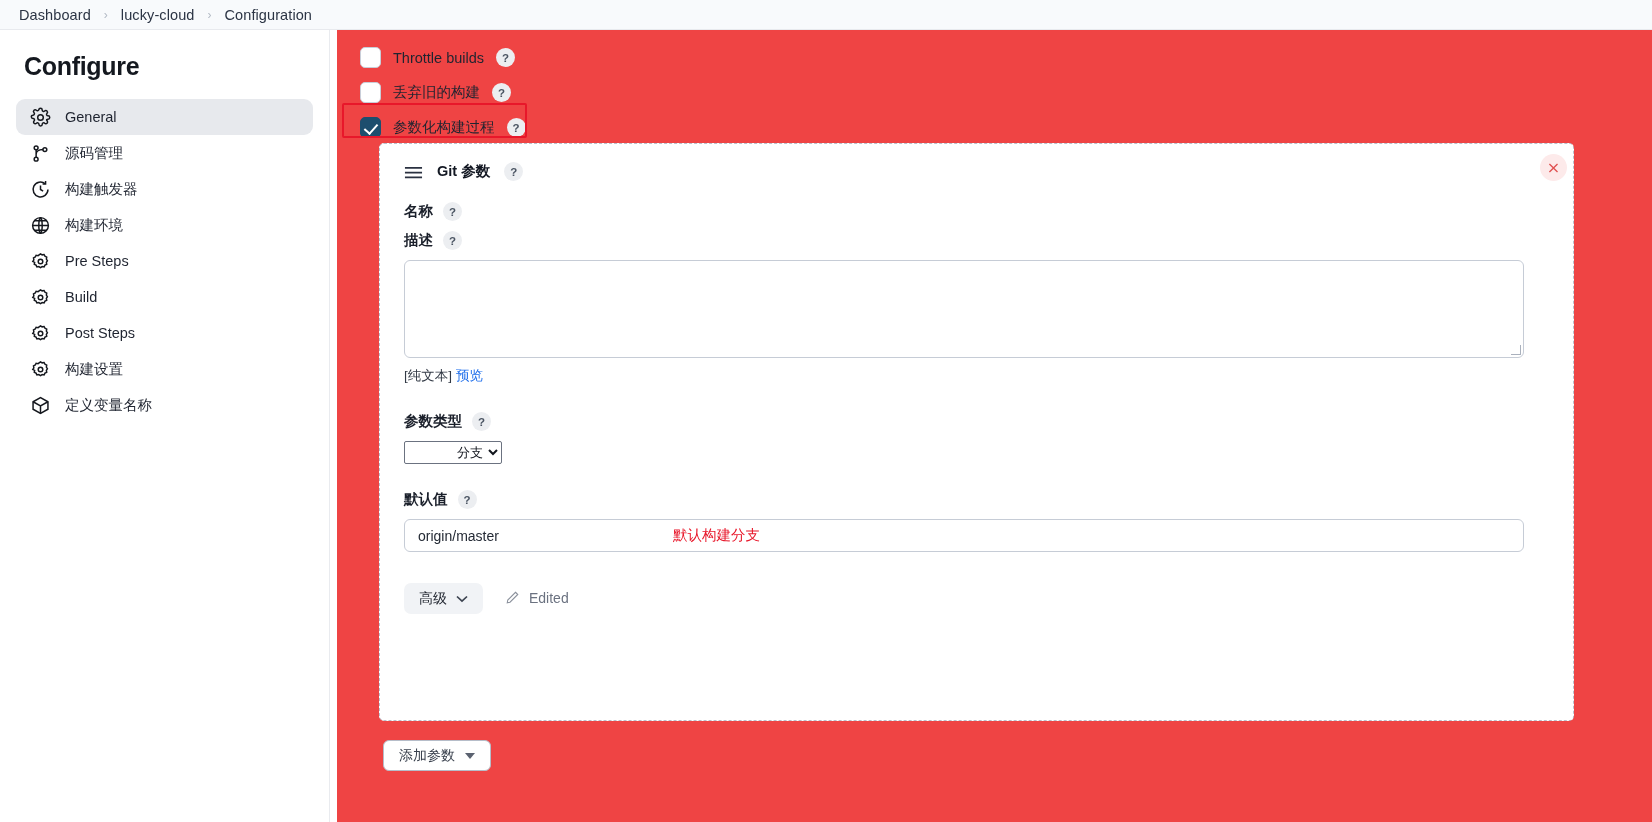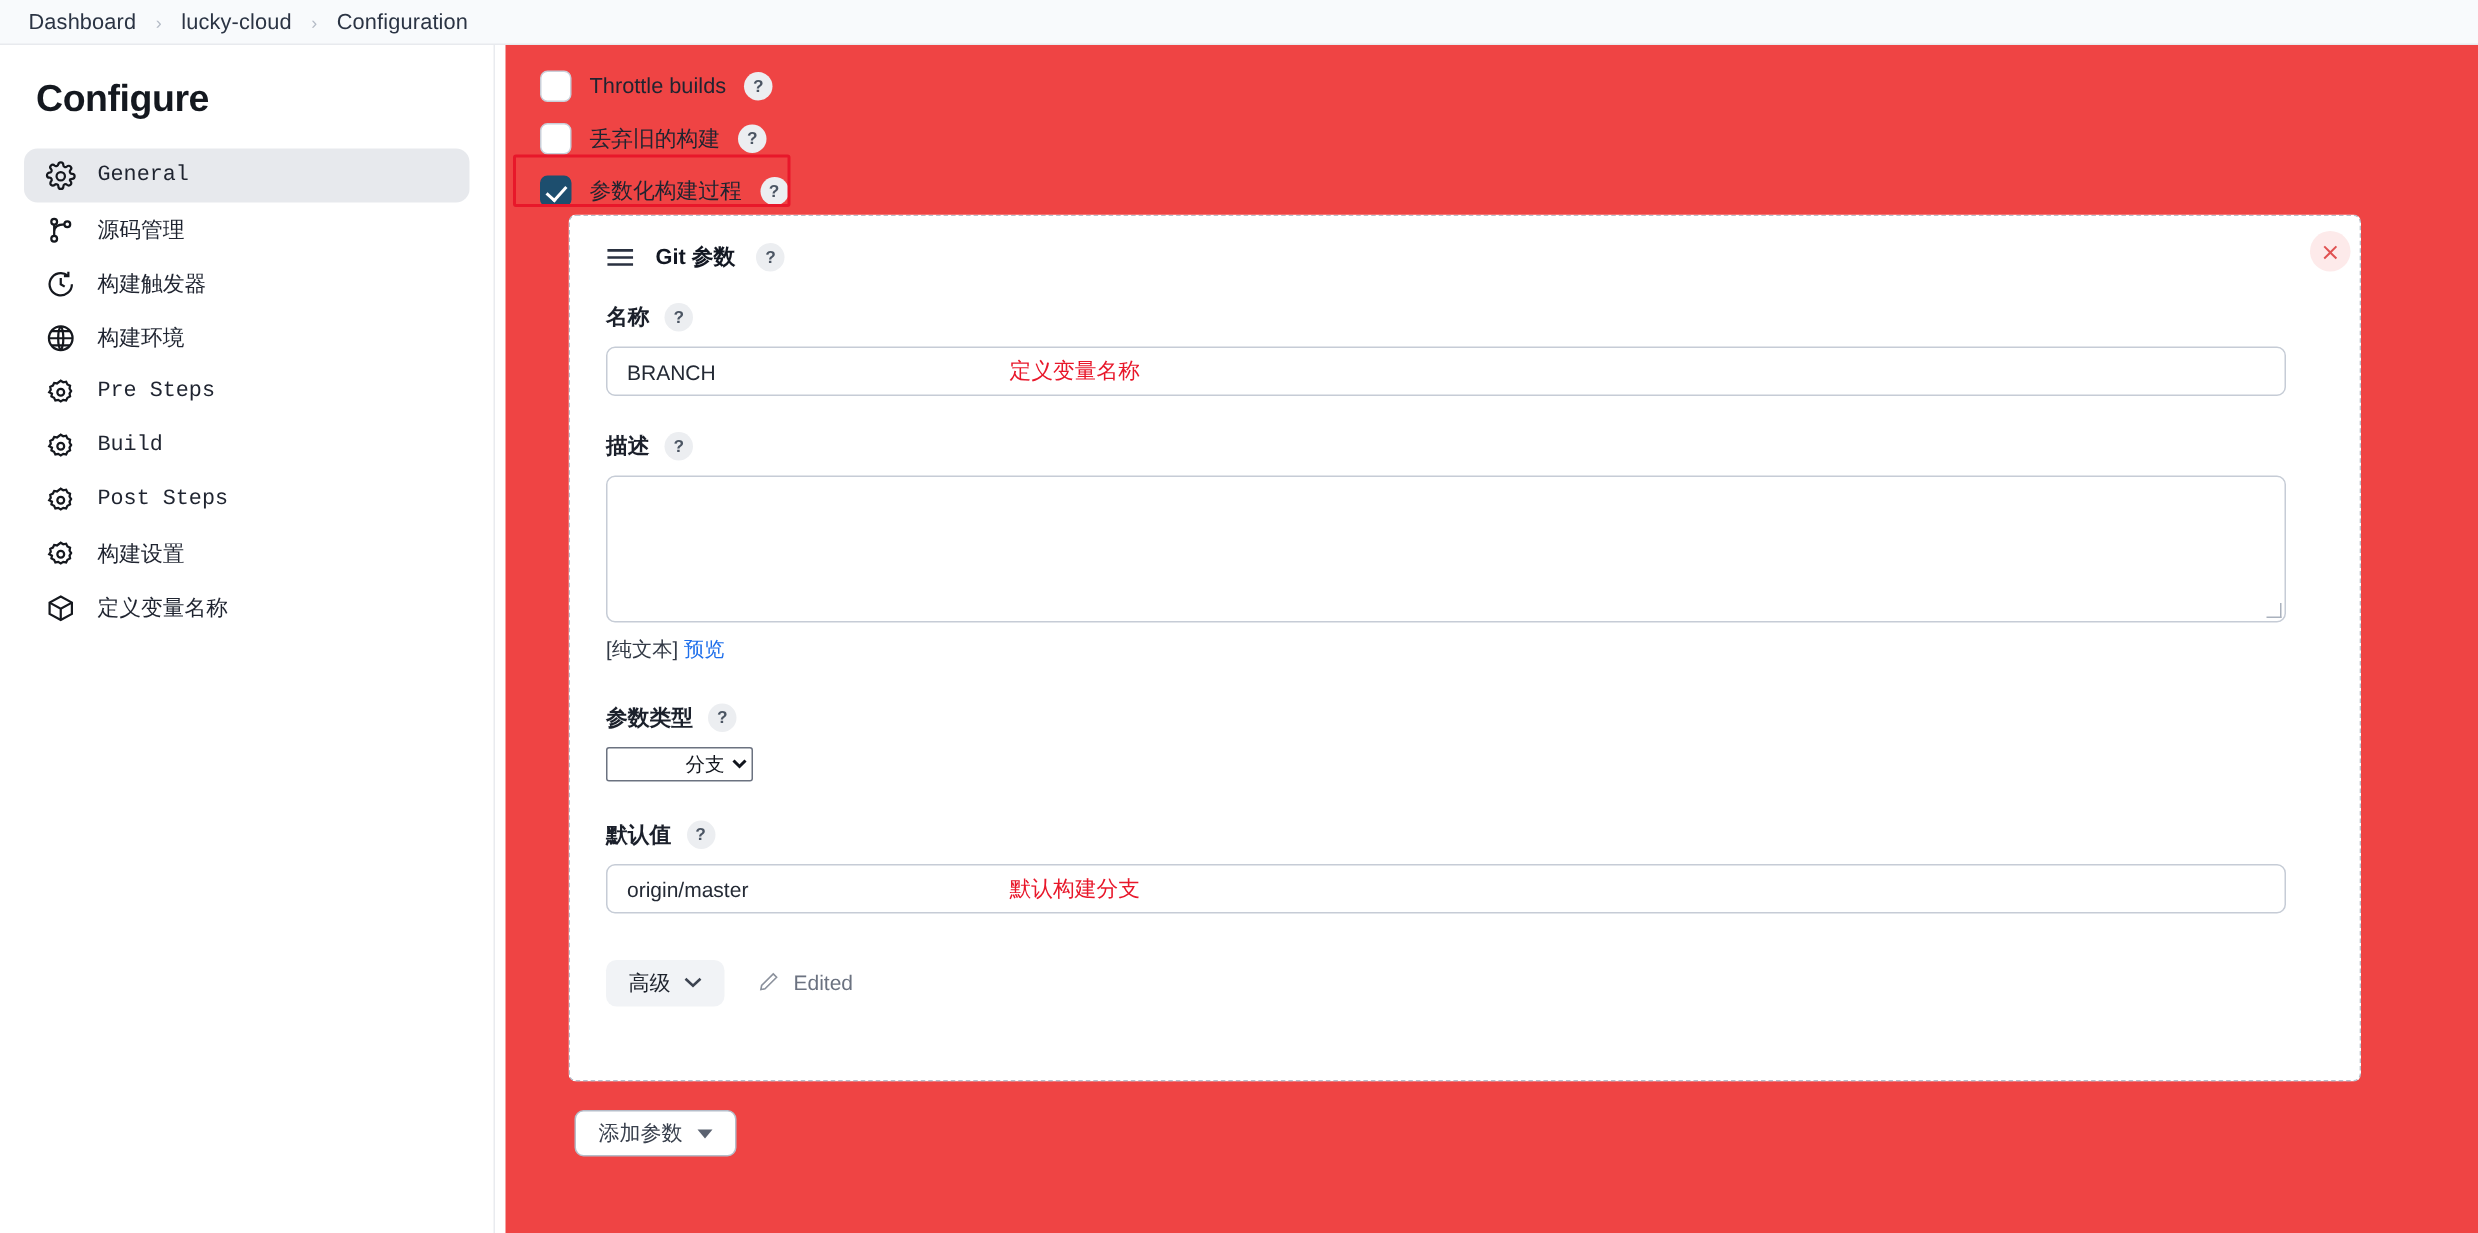--- a/index.html
+++ b/index.html
@@ -55,21 +55,20 @@
   }
   .side-item {
     display: flex;
     align-items: center;
     height: 36px;
     border-radius: 9px;
     padding: 0 14px;
     gap: 14px;
     margin-bottom: 0px;
     cursor: pointer;
-    font-family: Liberation Mono, monospace;
   }
   .side-item.active { background: #e7e9ed; }
   .side-label {
     font-size: 14.5px;
     color: #1f2430;
     white-space: nowrap;
   }
   .side-icon { width: 21px; height: 21px; flex: 0 0 21px; display:block; color:#15181e; }
 
   
@@ -421,24 +420,20 @@
         <span class="panel-title">Git 参数</span>
         <span class="help">?</span>
       </div>
 
       <div id="close-btn">×</div>
 
       
       <div class="field-label">
         <span>名称</span>
         <span class="help">?</span>
-      </div>
-      <div class="txt-input mb22">
-        <span>BRANCH</span>
-        <span class="annot-red">定义变量名称</span>
       </div>
 
       
       <div class="field-label">
         <span>描述</span>
         <span class="help">?</span>
       </div>
       <div class="txt-area">
         <span class="resize-grip"></span>
       </div>

